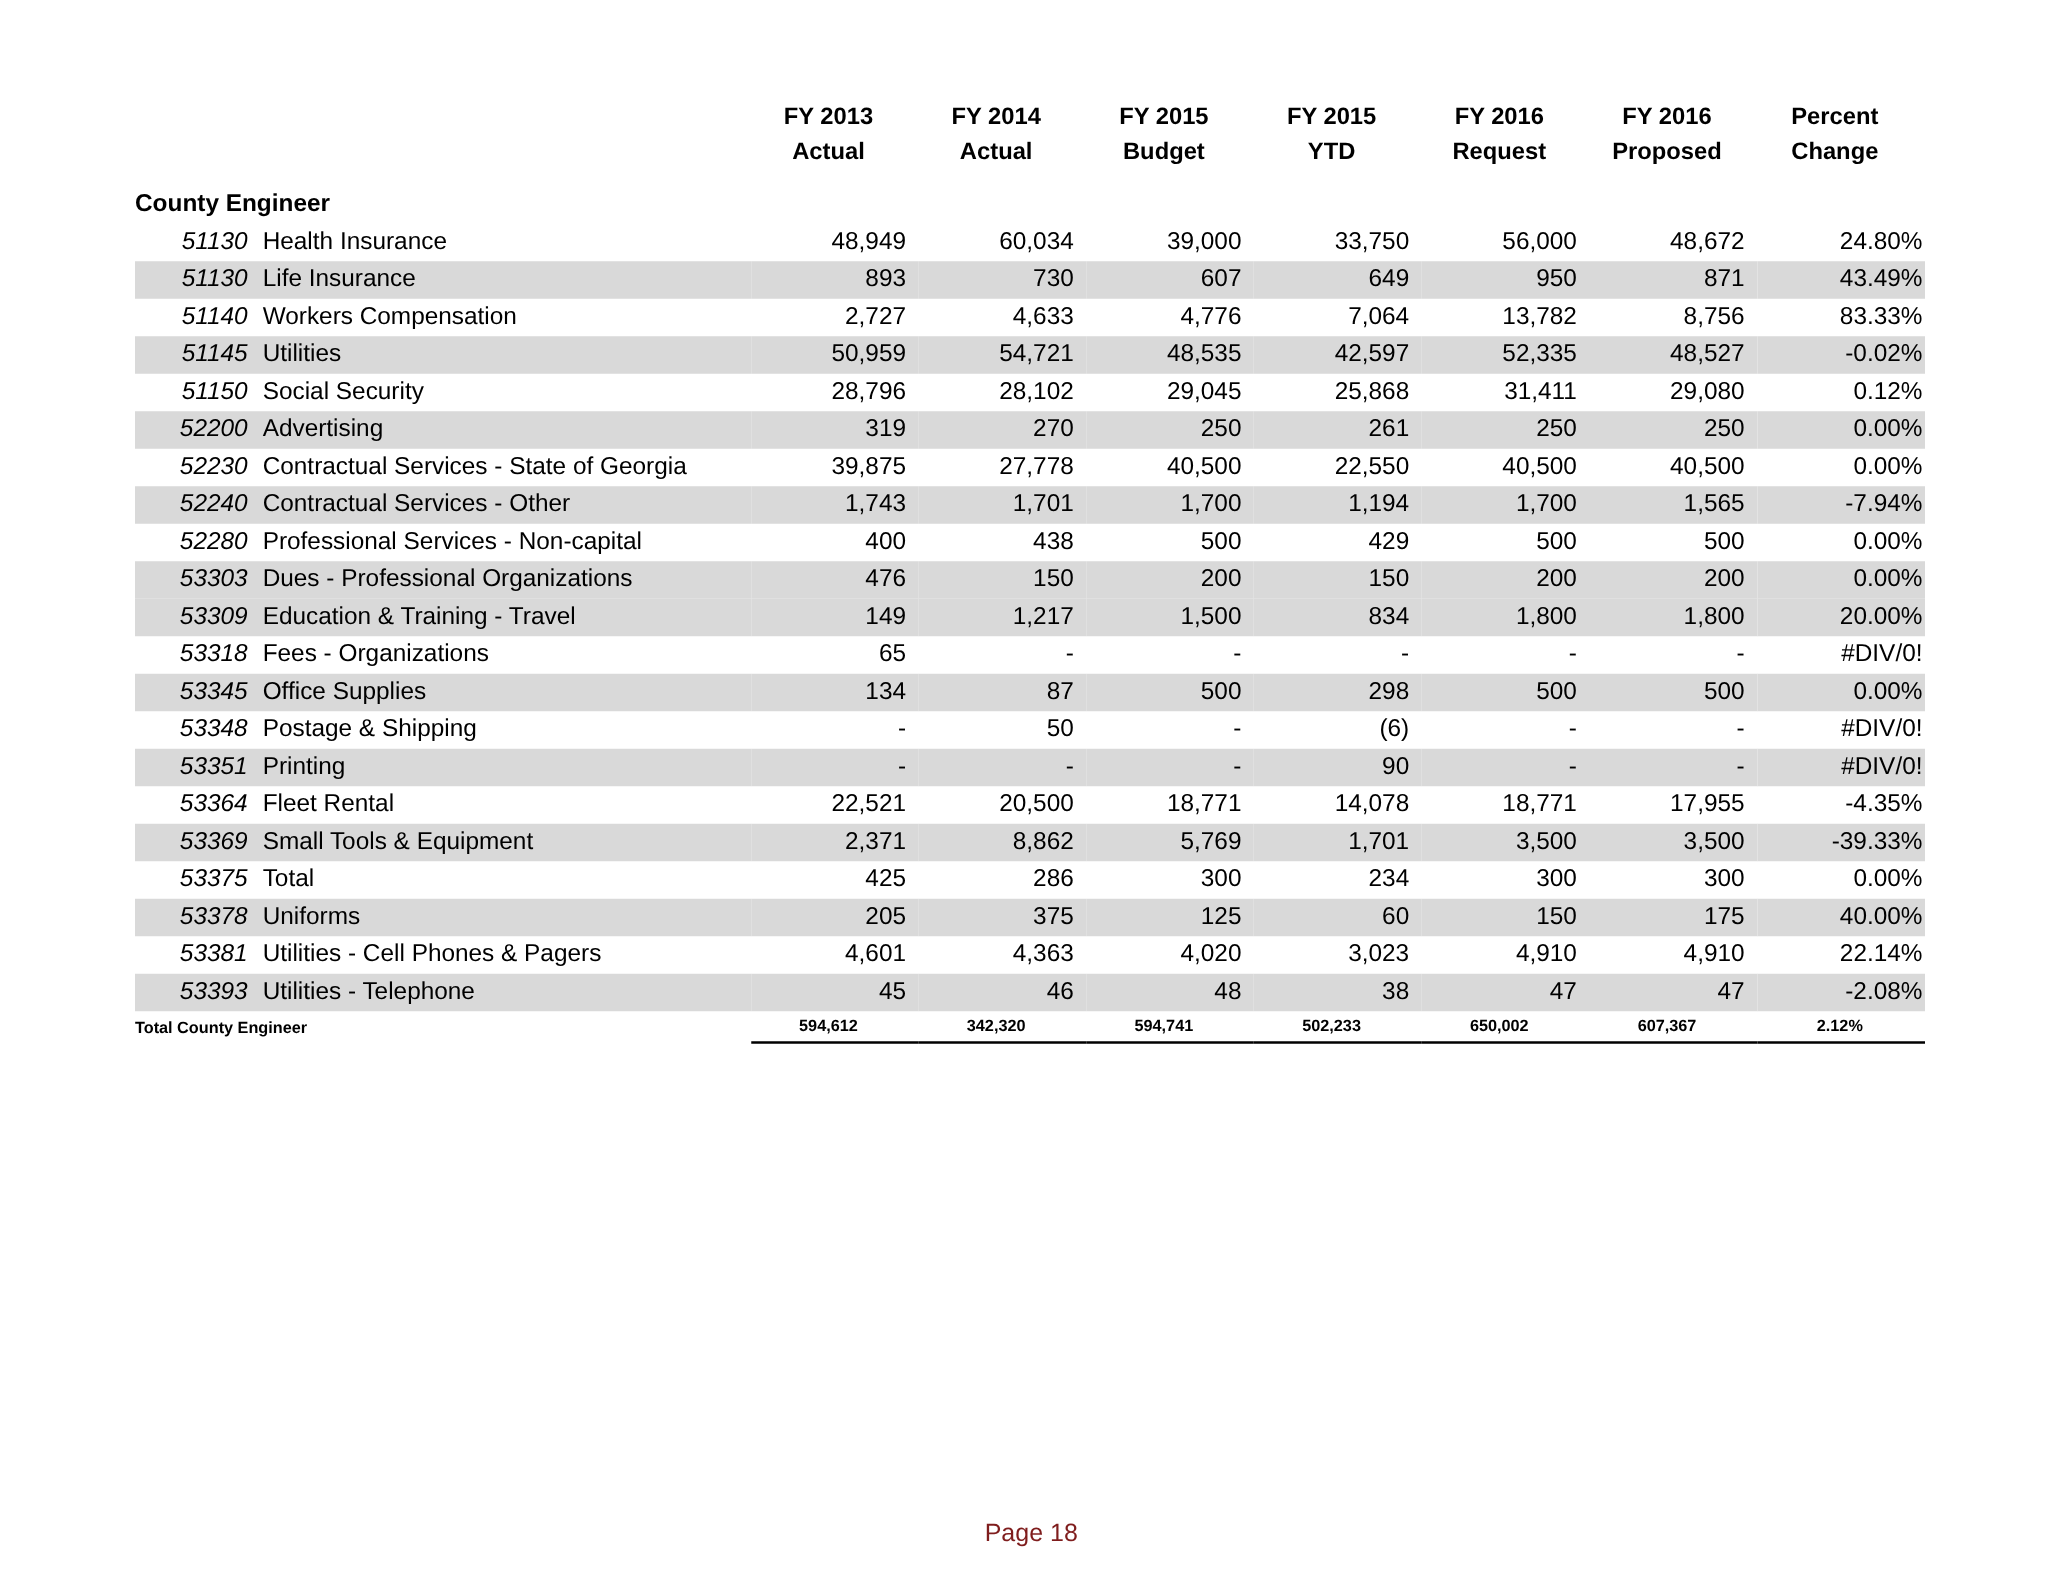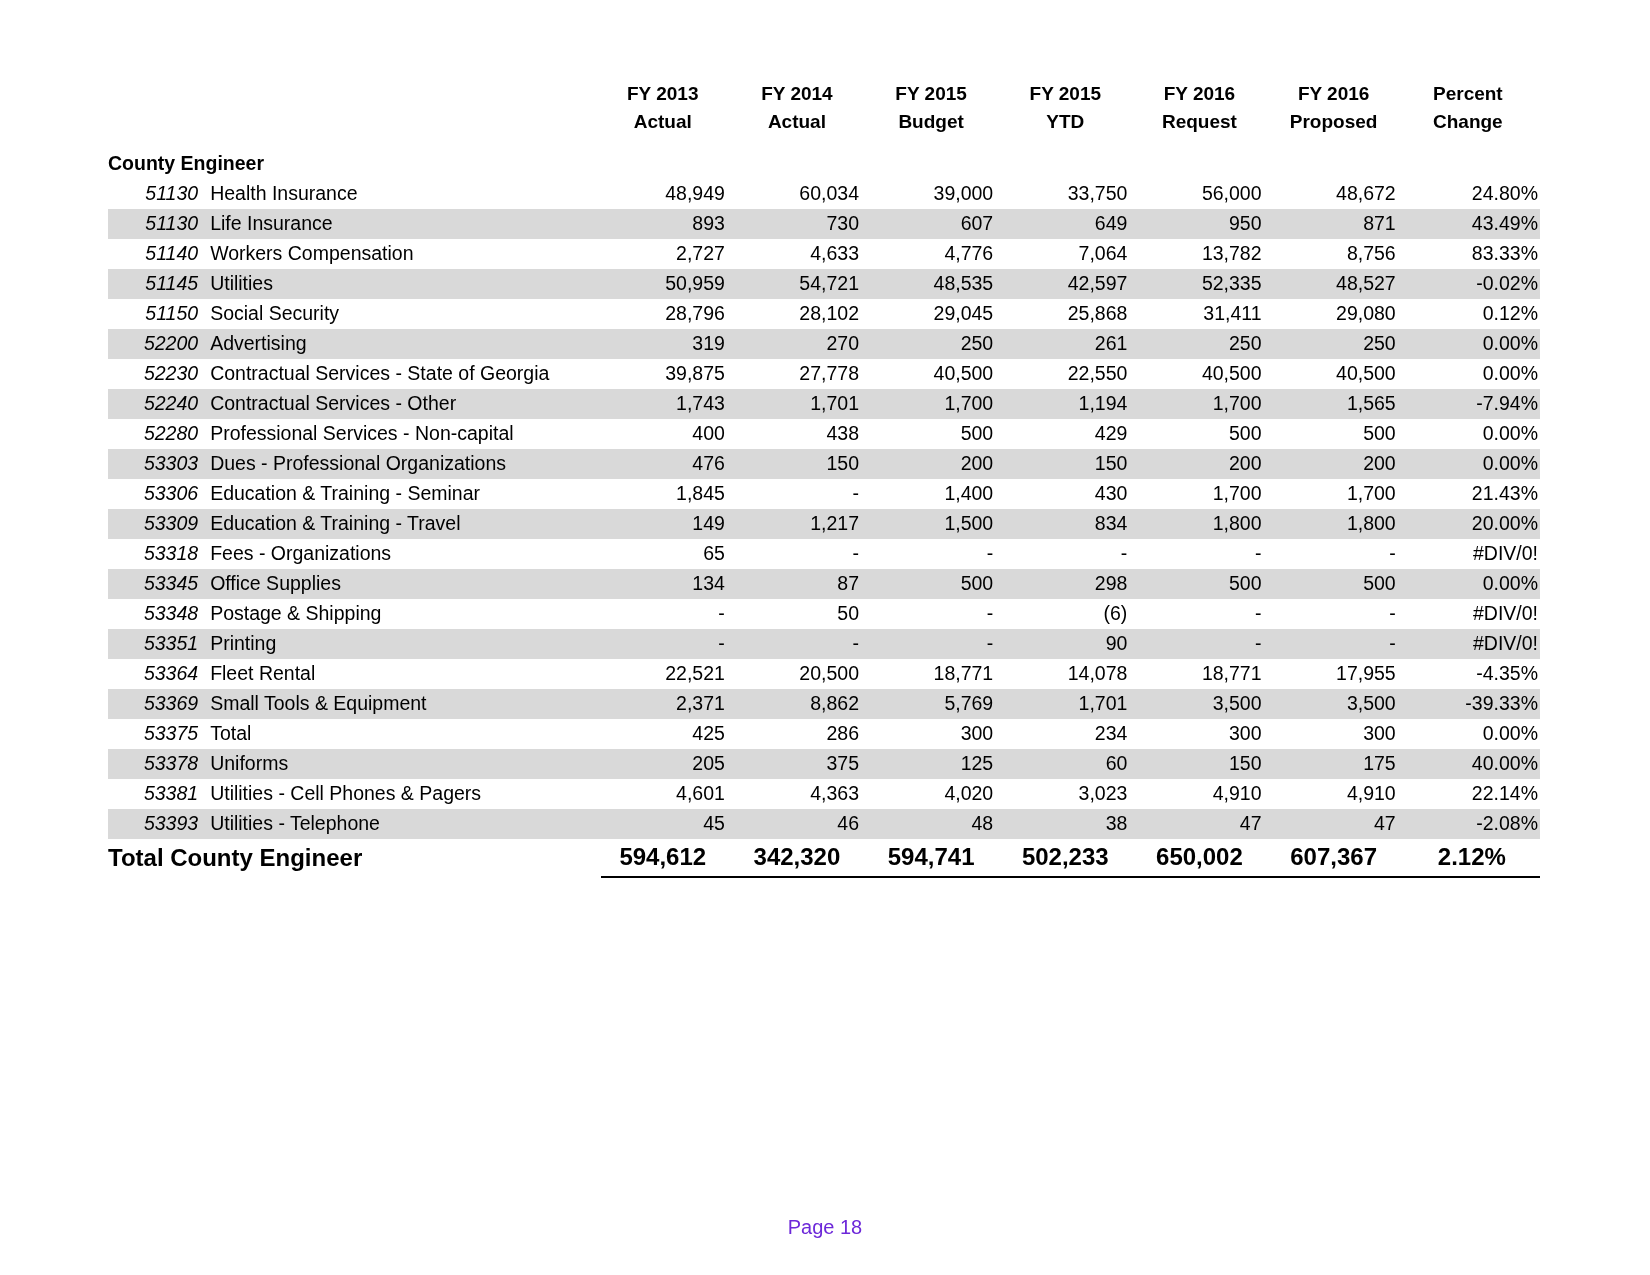--- a/index.html
+++ b/index.html
@@ -89,21 +89,21 @@
   td.pct {
     text-align: right;
     padding-right: 2px !important;
     white-space: nowrap;
     font-size: 19.5px;
   }
 
   tbody tr.total-row td {
     font-weight: bold;
     padding: 4px 0 5px 0;
-    font-size: 24px;
+    font-size: 13px;
   }
   tbody tr.total-row td.num,
   tbody tr.total-row td.pct {
     border-bottom: 2.5px solid #000;
     text-align: center;
   }
   tbody tr.total-row td.num { padding-right: 10px !important; }
   tbody tr.total-row td.pct { padding-right: 2px !important; }
   tbody tr.total-row td.label {
     text-align: left;
@@ -112,21 +112,21 @@
   }
 
   .footer {
     position: absolute;
     left: 0;
     right: 0;
     top: 1136px;
     text-align: center;
     font-size: 20px;
     font-family: "Liberation Sans", sans-serif;
-    color: #6d28d9;
+    color: #7f1d1d;
   }
 </style>
 </head>
 <body>
 
 <div class="page">
 
   <table class="budget">
     <colgroup>
       <col class="c-acct">
@@ -285,31 +285,20 @@
         <tr class="line-row shaded">
           <td class="acct">53303</td>
           <td class="desc">Dues - Professional Organizations</td>
           <td class="num">476</td>
           <td class="num">150</td>
           <td class="num">200</td>
           <td class="num">150</td>
           <td class="num">200</td>
           <td class="num">200</td>
           <td class="pct">0.00%</td>
-        </tr>
-        <tr class="line-row">
-          <td class="acct">53306</td>
-          <td class="desc">Education &amp; Training - Seminar</td>
-          <td class="num">1,845</td>
-          <td class="num">-</td>
-          <td class="num">1,400</td>
-          <td class="num">430</td>
-          <td class="num">1,700</td>
-          <td class="num">1,700</td>
-          <td class="pct">21.43%</td>
         </tr>
         <tr class="line-row shaded">
           <td class="acct">53309</td>
           <td class="desc">Education &amp; Training - Travel</td>
           <td class="num">149</td>
           <td class="num">1,217</td>
           <td class="num">1,500</td>
           <td class="num">834</td>
           <td class="num">1,800</td>
           <td class="num">1,800</td>

